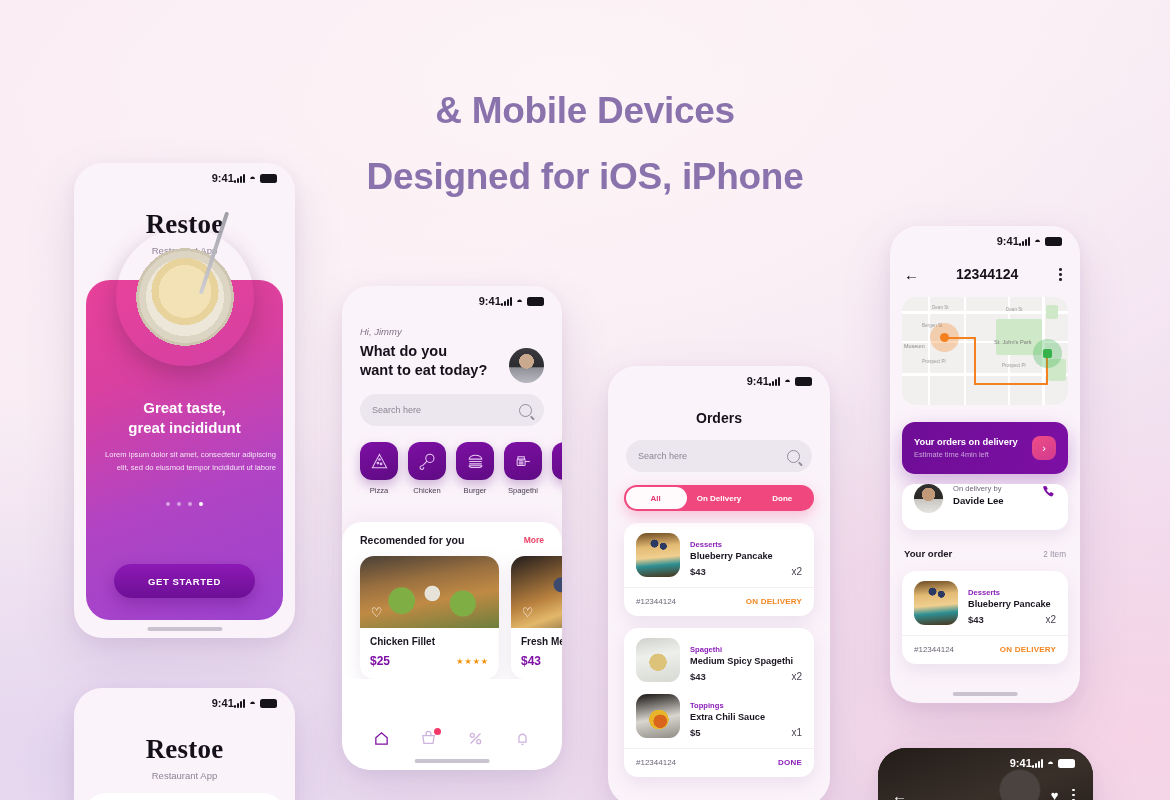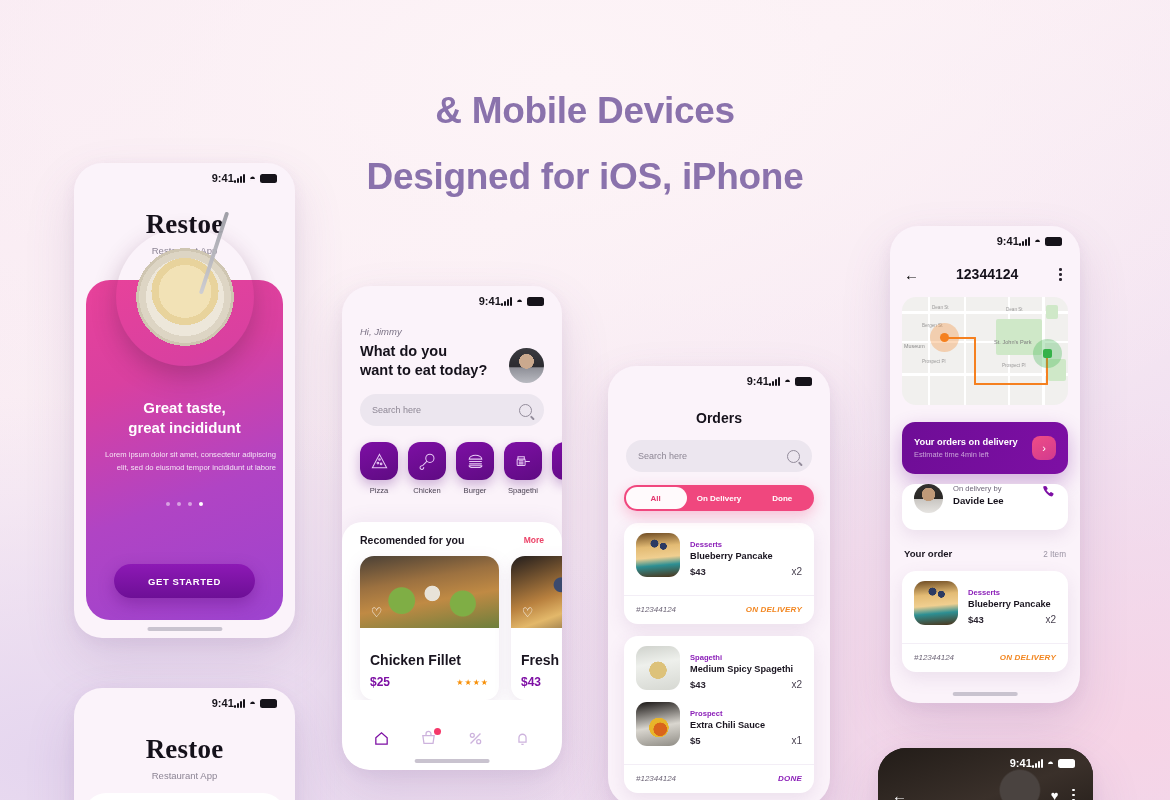--- a/index.html
+++ b/index.html
@@ -122,21 +122,21 @@
       radial-gradient(circle at 74% 66%, #7fae45 0 11%, rgba(0,0,0,0) 12%),
       radial-gradient(circle at 52% 52%, #e8e3d8 0 9%, rgba(0,0,0,0) 10%),
       linear-gradient(170deg,#4a4036 0%, #9c7140 35%, #c08a44 60%, #6d7f3c 100%); }
   .pic.melt { background:
       radial-gradient(circle at 72% 66%, #efe3c4 0 10%, rgba(0,0,0,0) 11%),
       radial-gradient(circle at 36% 40%, #3b4a6e 0 7%, rgba(0,0,0,0) 8%),
       linear-gradient(160deg,#211c1c 0%, #b9813f 45%, #e3b86a 62%, #2a2320 100%); }
   .heart { position:absolute; left:9px; bottom:9px; width:15px; height:14px;
     display:flex; align-items:center; justify-content:center; color:#fff; font-size:13px; }
   .fcard .body { padding: 8px 10px 11px; }
-  .fcard .nm { font-size: 14px; font-weight:bold; color:#1a1520; white-space:nowrap;margin-top:16px; }
+  .fcard .nm { font-size: 10px; font-weight:bold; color:#1a1520; white-space:nowrap; }
   .fcard .row { display:flex; justify-content:space-between; align-items:center; margin-top:7px; }
   .fcard .pr { font-size: 12px; font-weight:bold; color:#7d0fa4; }
   .stars { color:#f79009; font-size:8px; letter-spacing:1px; }
   .navbar { position:absolute; left:0; right:0; bottom: 0; height: 50px;
     display:flex; align-items:center; justify-content:space-around; padding: 0 16px 10px; }
   .navbar .ni { position:relative; color:#cdb3dd; }
   .navbar .ni.on { color:#7d0fa4; }
   .badge { position:absolute; right:-4px; top:-2px; width:7px; height:7px;
     border-radius:50%; background:#f5386a; }
 
@@ -167,21 +167,21 @@
       radial-gradient(circle at 55% 62%, #d9641c 0 18%, rgba(0,0,0,0) 19%),
       radial-gradient(circle at 52% 58%, #e8b52a 0 28%, rgba(0,0,0,0) 29%),
       linear-gradient(170deg,#171312 0%, #d9d6cf 55%, #8f8c85 100%); }
   .oinfo { flex:1; min-width:0; }
   .ocat { font-size: 7.6px; color:#8b1fb8; font-weight:700; }
   .onm { font-size: 9.2px; font-weight:bold; color:#1a1520; margin-top: 0; white-space:nowrap; overflow:hidden; }
   .oprow { display:flex; justify-content:space-between; align-items:center; margin-top: 5px; }
   .opr { font-size: 9.5px; font-weight:bold; color:#2a2430; }
   .oqty { font-size: 10px; color:#4a4352; }
   .ofoot { display:flex; justify-content:space-between; align-items:flex-start;
-    padding: 9px 12px 10px; margin-top: 16px; border-top: 1px solid #f3eef6; font-style: italic; }
+    padding: 9px 12px 10px; margin-top: 8px; border-top: 1px solid #f3eef6; }
   .oid { font-size: 8px; color:#6d6577; }
   .ost { font-size: 8px; font-weight:bold; letter-spacing:.2px; }
   .ost.delivery { color:#f28620; }
   .ost.done { color:#8b1fb8; }
 
   
   #p4 { left: 890px; top: 226px; width: 190px; height: 477px; }
   .topbar { display:flex; align-items:center; justify-content:space-between;
     padding: 10px 14px 0; }
   .oid-title { font-size: 14px; font-weight:bold; color:#15111b; }
@@ -497,21 +497,21 @@
         <div class="onm">Medium Spicy Spagethi</div>
         <div class="oprow">
           <span class="opr">$43</span>
           <span class="oqty">x2</span>
         </div>
       </span>
     </div>
     <div class="oitem">
       <span class="othumb th-chili"></span>
       <span class="oinfo">
-        <span class="ocat">Prospect</span>
+        <span class="ocat">Toppings</span>
         <div class="onm">Extra Chili Sauce</div>
         <div class="oprow">
           <span class="opr">$5</span>
           <span class="oqty">x1</span>
         </div>
       </span>
     </div>
     <div class="ofoot">
       <span class="oid">#12344124</span>
       <span class="ost done">DONE</span>

